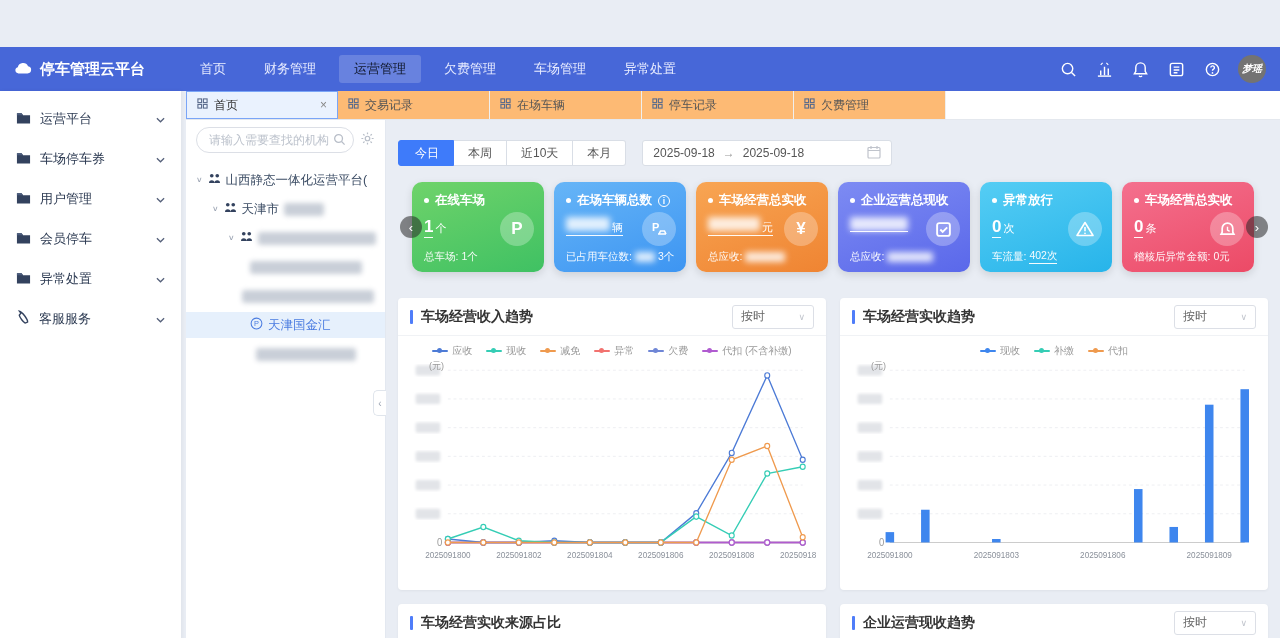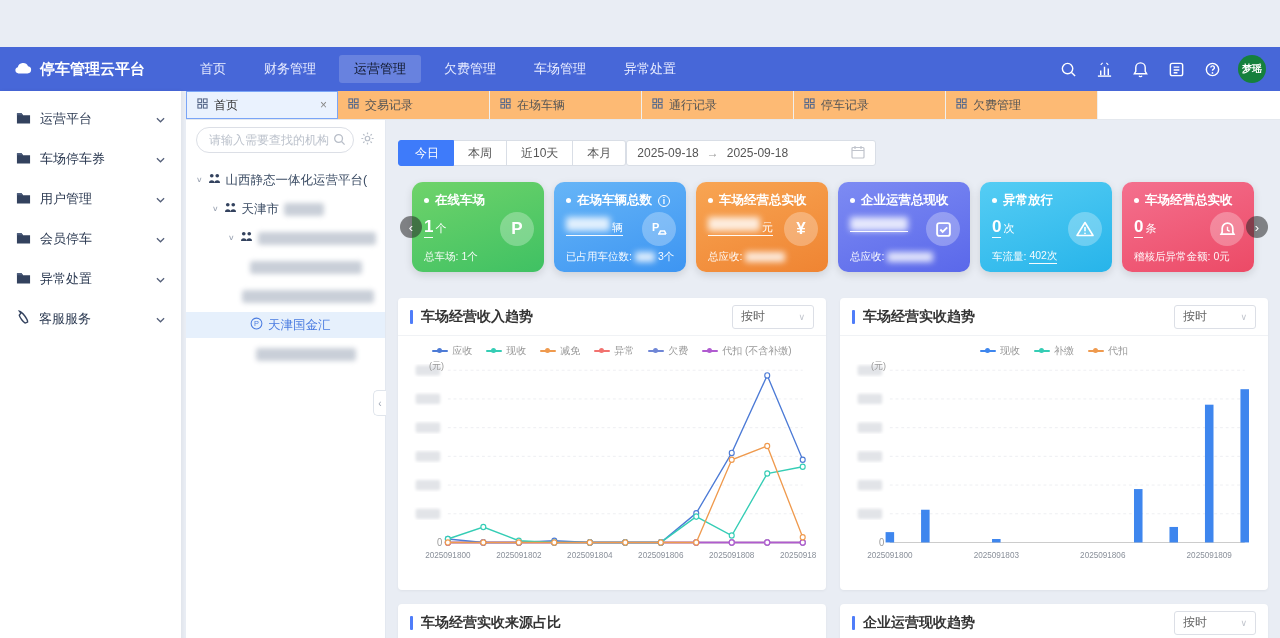--- a/index.html
+++ b/index.html
@@ -8,21 +8,21 @@
   .page { position:relative; width:1280px; height:638px; overflow:hidden; }
 
   
   .header { height:44px; background:#4767d8; display:flex; align-items:center; padding:0 14px; color:#fff;margin-top:47px; }
   .brand { display:flex; align-items:center; gap:8px; font-size:15px; font-weight:bold; white-space:nowrap; }
   .nav { display:flex; margin-left:36px; height:100%; align-items:center; }
   .nav-item { padding:5px 15px; margin:0 4px; font-size:13px; color:#e8ecff; cursor:pointer; border-radius:3px; white-space:nowrap; }
   .nav-item.active { background:rgba(255,255,255,.18); color:#0f172a; }
   .hicons { margin-left:auto; display:flex; align-items:center; gap:16px; }
   .hicon { width:20px; height:20px; display:flex; align-items:center; justify-content:center; cursor:pointer; }
-  .avatar { width:28px; height:28px; border-radius:50%; background:#15803d; color:#fff; font-size:10px; display:flex; align-items:center; justify-content:center; font-weight:bold; cursor:pointer; }
+  .avatar { width:28px; height:28px; border-radius:50%; background:#737373; color:#fff; font-size:10px; display:flex; align-items:center; justify-content:center; font-weight:bold; cursor:pointer;font-style:italic; }
 
   
   .body { display:flex; height:594px; }
   .sidebar { width:181px; background:#fff; box-shadow:1px 0 4px rgba(0,0,0,.05); padding-top:14px; position:relative; flex-shrink:0; }
   .side-item { display:flex; align-items:center; gap:9px; padding:0 16px; height:27px; margin-bottom:13px; font-size:13px; color:#2c3a52; cursor:pointer; }
   .side-item .chev { margin-left:auto; }
   .collapse-btn { position:absolute; left:18px; bottom:12px; cursor:pointer; }
 
   .right-col { flex:1; margin-left:5px; display:flex; flex-direction:column; min-width:0; }
 
@@ -50,21 +50,21 @@
 
   
   .main { flex:1; min-width:0; padding:20px 12px 0 12px; position:relative; overflow:hidden; }
 
   .filter-row { display:flex; align-items:center; margin-bottom:16px; }
   .qgroup { display:flex; }
   .qbtn { height:26px; padding:0 14px; font-size:12px; background:#fff; border:1px solid #d9dee6; border-left:none; color:#555; display:flex; align-items:center; cursor:pointer; }
   .qbtn:first-child { border-left:1px solid #d9dee6; border-radius:3px 0 0 3px; }
   .qbtn:last-child { border-radius:0 3px 3px 0; }
   .qbtn.active { background:#3e7bfa; border-color:#3e7bfa; color:#fff;padding-left:16px; }
-  .daterange { margin-left:0; height:26px; width:250px; background:#fff; border:1px solid #d9dee6; border-radius:3px; display:flex; align-items:center; padding:0 10px; gap:8px; font-size:12px; color:#555; cursor:pointer; }
+  .daterange { margin-left:16px; height:26px; width:250px; background:#fff; border:1px solid #d9dee6; border-radius:3px; display:flex; align-items:center; padding:0 10px; gap:8px; font-size:12px; color:#555; cursor:pointer; }
   .daterange .sep { color:#999; }
   .daterange .cal { margin-left:auto; }
 
   
   .cards-wrap { position:relative; margin-bottom:26px; }
   .cards { display:flex; gap:10px; padding:0 14px; }
   .stat-card { flex:1; height:90px; border-radius:10px; color:#fff; padding:10px 12px; position:relative; box-shadow:0 3px 8px rgba(0,0,0,.12); overflow:hidden; }
   .sc-title { display:flex; align-items:center; gap:6px; font-size:12.5px; font-weight:bold; white-space:nowrap; }
   .sc-dot { width:5px; height:5px; border-radius:50%; background:#fff; flex-shrink:0; }
   .sc-value { margin-top:8px; display:inline-flex; align-items:baseline; gap:2px; }
@@ -259,29 +259,20 @@
               </svg></span>
           <span>在场车辆</span>
         </div>
         <div class="tab">
           <span><svg width="11" height="11" viewBox="0 0 12 12" fill="none" stroke="#5a6b8c" stroke-width="1.2">
                 <rect x="1" y="1" width="4" height="4"></rect>
                 <rect x="7" y="1" width="4" height="4"></rect>
                 <rect x="1" y="7" width="4" height="4"></rect>
                 <rect x="7" y="7" width="4" height="4"></rect>
               </svg></span>
-          <span>通行记录</span>
-        </div>
-        <div class="tab">
-          <span><svg width="11" height="11" viewBox="0 0 12 12" fill="none" stroke="#5a6b8c" stroke-width="1.2">
-                <rect x="1" y="1" width="4" height="4"></rect>
-                <rect x="7" y="1" width="4" height="4"></rect>
-                <rect x="1" y="7" width="4" height="4"></rect>
-                <rect x="7" y="7" width="4" height="4"></rect>
-              </svg></span>
           <span>停车记录</span>
         </div>
         <div class="tab">
           <span><svg width="11" height="11" viewBox="0 0 12 12" fill="none" stroke="#5a6b8c" stroke-width="1.2">
                 <rect x="1" y="1" width="4" height="4"></rect>
                 <rect x="7" y="1" width="4" height="4"></rect>
                 <rect x="1" y="7" width="4" height="4"></rect>
                 <rect x="7" y="7" width="4" height="4"></rect>
               </svg></span>
           <span>欠费管理</span>
@@ -370,21 +361,21 @@
                     <rect x="1" y="2.5" width="12" height="10.5" rx="1"></rect>
                     <path d="M1 5.5h12M4 1v3M10 1v3"></path>
                   </svg></span>
             </div>
           </div>
 
           <div class="cards-wrap">
             <div class="arrow-btn arrow-prev">‹</div>
             <div class="cards">
 
-              <div class="stat-card" style="background: linear-gradient(160deg, rgb(111, 211, 106), rgb(63, 193, 99)); border-radius: 11px;">
+              <div class="stat-card" style="background: linear-gradient(160deg, rgb(111, 211, 106), rgb(63, 193, 99));">
                 <div class="sc-title">
                     <span class="sc-dot"></span>
                     <span>在线车场</span>
                   </div>
                 <div class="sc-value">
                     <span class="sc-num">1</span>
                     <span class="sc-unit">个</span>
                   </div>
                 <div class="sc-foot">
                     <span>总车场:</span>

